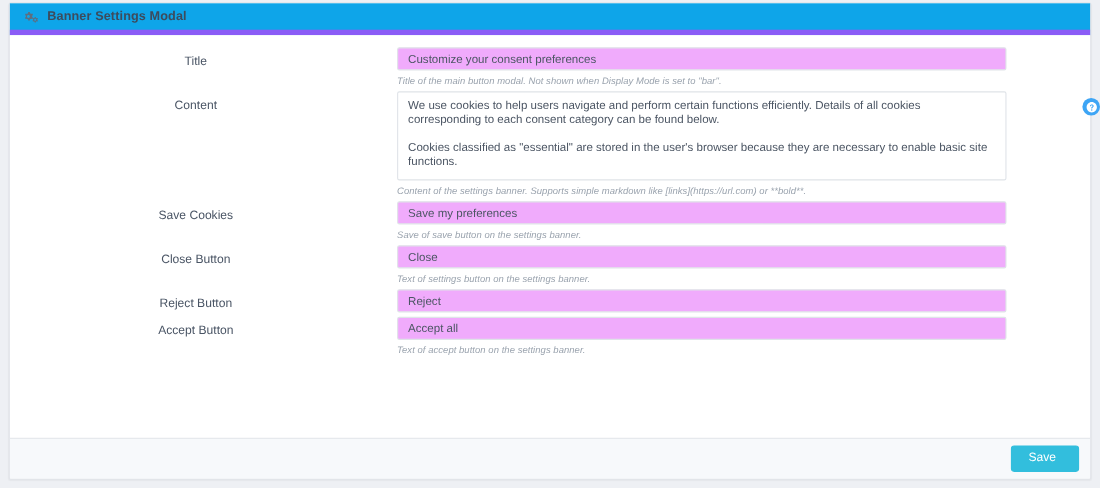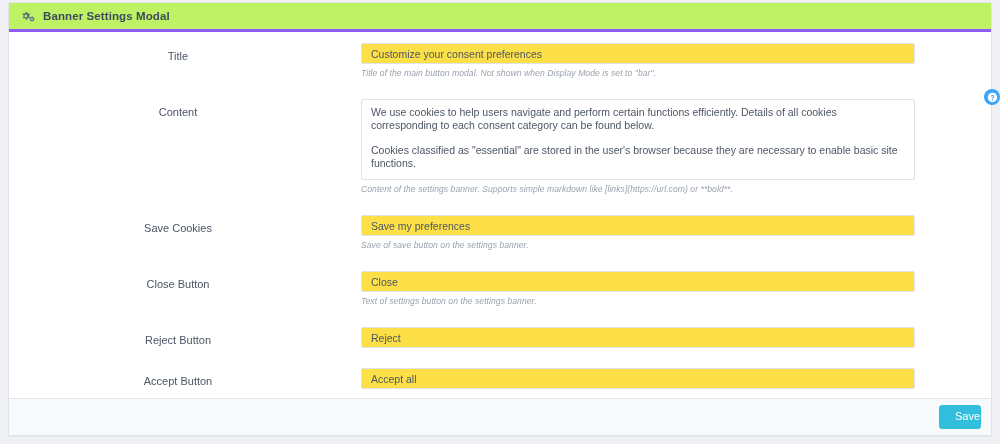--- a/index.html
+++ b/index.html
@@ -31,22 +31,22 @@
     border-radius: 2px;
     box-shadow: 0 1px 1px rgba(0,0,0,0.04);
     display: flex;
     flex-direction: column;
   }
 
   
   .panel-header {
     height: 29px;
     flex: 0 0 29px;
-    background: #bef264;
-    border-bottom: 3px solid #8b5cf6;
+    background: #0ea5e9;
+    border-bottom: 5px solid #8b5cf6;
     display: flex;
     align-items: center;
     padding: 0 12px;
   }
   .panel-header .hdr-icon {
     width: 14px; height: 14px;
     margin-right: 8px;
     display: inline-flex;
     align-items: center;
     justify-content: center;
@@ -67,21 +67,21 @@
     background: #ffffff;
     padding-top: 11px;
     overflow: hidden;
   }
 
   .form-row {
     display: flex;
     align-items: flex-start;
     margin-bottom: 0;
   }
-  .form-row + .form-row { margin-top: 20px; }
+  .form-row + .form-row { margin-top: 4px; }
 
   .form-label {
     width: 352px;
     flex: 0 0 352px;
     text-align: center;
     padding-right: 14px;
     padding-top: 6px;
     font-size: 11px;
     color: #4a5565;
     font-weight: normal;
@@ -93,21 +93,21 @@
     flex: 1 1 auto;
     padding-right: 76px;
     min-width: 0;
   }
 
   .input-box {
     width: 100%;
     height: 21px;
     border: 1px solid #dfe3e8;
     border-radius: 2px;
-    background: #fde047;
+    background: #f0abfc;
     font-family: "Liberation Sans", "DejaVu Sans", sans-serif;
     font-size: 10.5px;
     color: #4c5664;
     padding: 0 9px;
     line-height: 19px;
     display: block;
     outline: none;
   }
 
   .textarea-box {
@@ -149,21 +149,21 @@
     padding: 0 10px;
   }
   .btn-save {
     background: #32bedd;
     border: 1px solid #32bedd;
     color: #ffffff;
     font-family: "Liberation Sans", "DejaVu Sans", sans-serif;
     font-size: 11px;
     font-weight: normal;
     border-radius: 3px;
-    padding: 4px 0 5px 15px;
+    padding: 4px 20px 5px 15px;
     line-height: 13px;
     cursor: pointer;
     outline: none;
   }
 
   
   .edge-badge {
     position: absolute;
     right: 0px;
     top: 89px;
@@ -239,20 +239,21 @@
         <div class="form-label">Reject Button</div>
         <div class="form-control-wrap">
           <input class="input-box" type="text" value="Reject" style="">
         </div>
       </div>
 
       <div class="form-row">
         <div class="form-label">Accept Button</div>
         <div class="form-control-wrap">
           <input class="input-box" type="text" value="Accept all" style="">
+          <div class="help-text">Text of accept button on the settings banner.</div>
         </div>
       </div>
 
     </div>
 
     <div class="panel-footer">
       <button class="btn-save" style="background: rgb(50, 190, 221); border-color: rgb(50, 190, 221);">Save</button>
     </div>
 
   </div>

